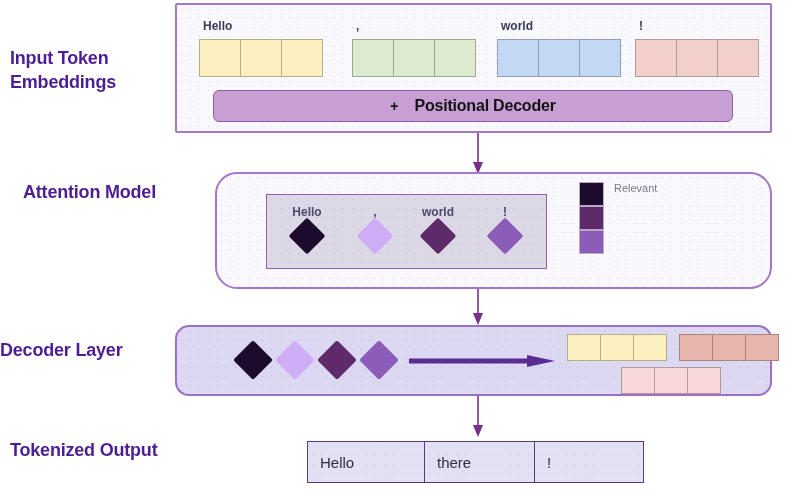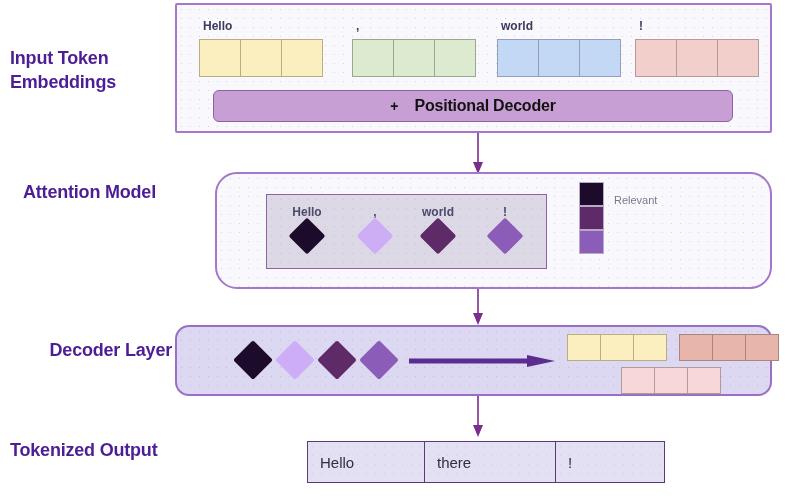--- a/index.html
+++ b/index.html
@@ -24,21 +24,21 @@
   .row-label {
     position: absolute;
     font-weight: bold;
     font-size: 18px;
     line-height: 24px;
     color: #4c1d95;
     letter-spacing: -0.2px;
   }
   #label-input       { left: 10px;  top: 46px;  width: 160px; }
   #label-attention   { left: 10px;  top: 180px; width: 160px; margin-left: 13px; }
-  #label-decoder     { left: 12px;  top: 338px; width: 160px; text-align: right; }
+  #label-decoder     { left: 0;  top: 338px; width: 160px; }
   #label-output      { left: 10px;  top: 438px; width: 230px; }
 
   
   .panel {
     position: absolute;
     box-sizing: border-box;
     background-color: #f9f8fc;
     background-image: radial-gradient(#d9cfe8 0.7px, transparent 0.7px);
     background-size: 9px 9px;
     border: 2px solid #a477c8;
@@ -170,21 +170,21 @@
 
   
   #attention-legend {
     position: absolute;
     left: 362px;
     top: 8px;
     width: 160px;
   }
   .legend-row {
     display: flex;
-    align-items: flex-end;
+    align-items: flex-start;
     height: 24px;
   }
   .legend-swatch {
     width: 25px;
     height: 24px;
     box-sizing: border-box;
     border: 1px solid #b9a9c9;
   }
   .legend-text {
     font-size: 11px;
@@ -244,21 +244,21 @@
     background-image: radial-gradient(#cdc9e6 0.7px, transparent 0.7px);
     background-size: 9px 9px;
     display: flex;
     align-items: center;
     font-size: 15px;
     color: #2f2f3f;
     padding-left: 12px;
   }
   .out-cell:first-child { margin-left: 0; }
   #out-cell-0 { width: 118px; }
-  #out-cell-1 { width: 132px; }
+  #out-cell-1 { width: 111px; }
   #out-cell-2 { width: 110px; }
 
   
   .connector {
     position: absolute;
     width: 14px;
     height: 42px;
   }
   #connector-1 { left: 471px; top: 133px; }
   #connector-2 { left: 471px; top: 289px; }

